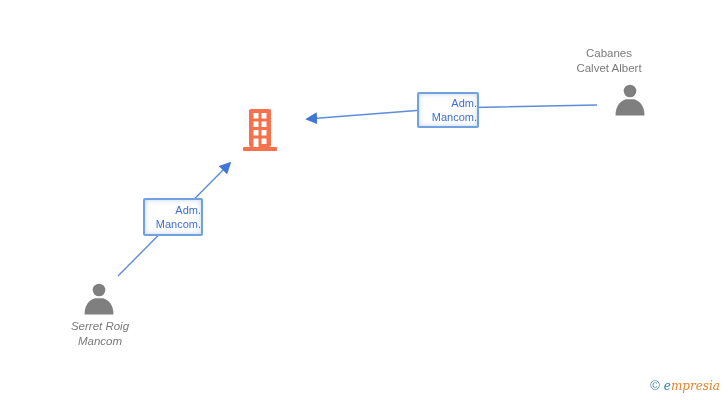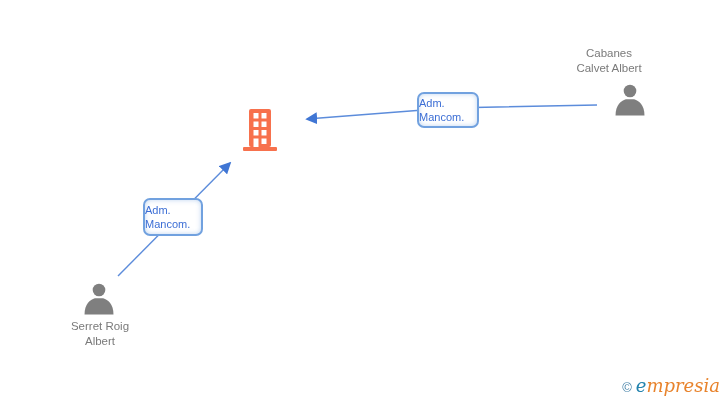--- a/index.html
+++ b/index.html
@@ -32,26 +32,26 @@
     color: #7e7e7e;
     letter-spacing: 0.2px;
   }
   .node-label span { display: block; }
   .rel-box {
     position: absolute;
     z-index: 3;
     box-sizing: border-box;
     background: #ffffff;
     border: 2px solid #71a1df;
-    border-radius: 7px;
+    border-radius: 2px;
     box-shadow: inset 0 0 5px rgba(113,161,223,0.45);
     color: #3c6ed5;
     font-size: 11px;
     line-height: 14px;
-    text-align: left;
+    text-align: right;
     display: flex;
     flex-direction: column;
     justify-content: center;
     cursor: pointer;
   }
   .rel-box span { display: block; }
   .icon-btn { cursor: pointer; }
   .watermark {
     position: absolute;
     right: 8px;
@@ -62,21 +62,21 @@
     cursor: pointer;
   }
   .wm-copy {
     font-size: 13px;
     color: #4783a9;
     margin-right: 4px;
   }
   .wm-brand {
     font-family: "DejaVu Serif", serif;
     font-style: italic;
-    font-size: 18px;
+    font-size: 12px;
     line-height: 18px;
   }
   .wm-e    { color: #2383ae; }
   .wm-rest { color: #e8832c; }
 </style>
 </head>
 <body>
 
 <div class="canvas">
 
@@ -117,23 +117,23 @@
       <path d="M3.5,33.5 C3.5,23 9,18.6 13.8,17.2 L22.2,17.2 C27,18.6 32.5,23 32.5,33.5 Z" fill="#7f7f7f"></path>
     </svg>
   </div>
 
   <div class="node icon-btn" style="left:81px; top:281px;">
     <svg width="36" height="36" viewBox="0 0 36 36">
       <circle cx="18" cy="9" r="6.3" fill="#7f7f7f"></circle>
       <path d="M3.5,33.5 C3.5,23 9,18.6 13.8,17.2 L22.2,17.2 C27,18.6 32.5,23 32.5,33.5 Z" fill="#7f7f7f"></path>
     </svg>
   </div>
-  <div class="node-label" style="left:0px; top:319px; width:200px;">
+  <div class="node-label" style="left:0px; top:319px; width:200px;font-style:italic;">
     <span>Serret Roig</span>
-    <span>Albert</span>
+    <span>Mancom</span>
   </div>
 
   <div class="rel-box" style="left:417px; top:92px; width:62px; height:36px;">
     <span>Adm.</span>
     <span>Mancom.</span>
   </div>
   <div class="rel-box" style="left:143px; top:198px; width:60px; height:38px;">
     <span>Adm.</span>
     <span>Mancom.</span>
   </div>

